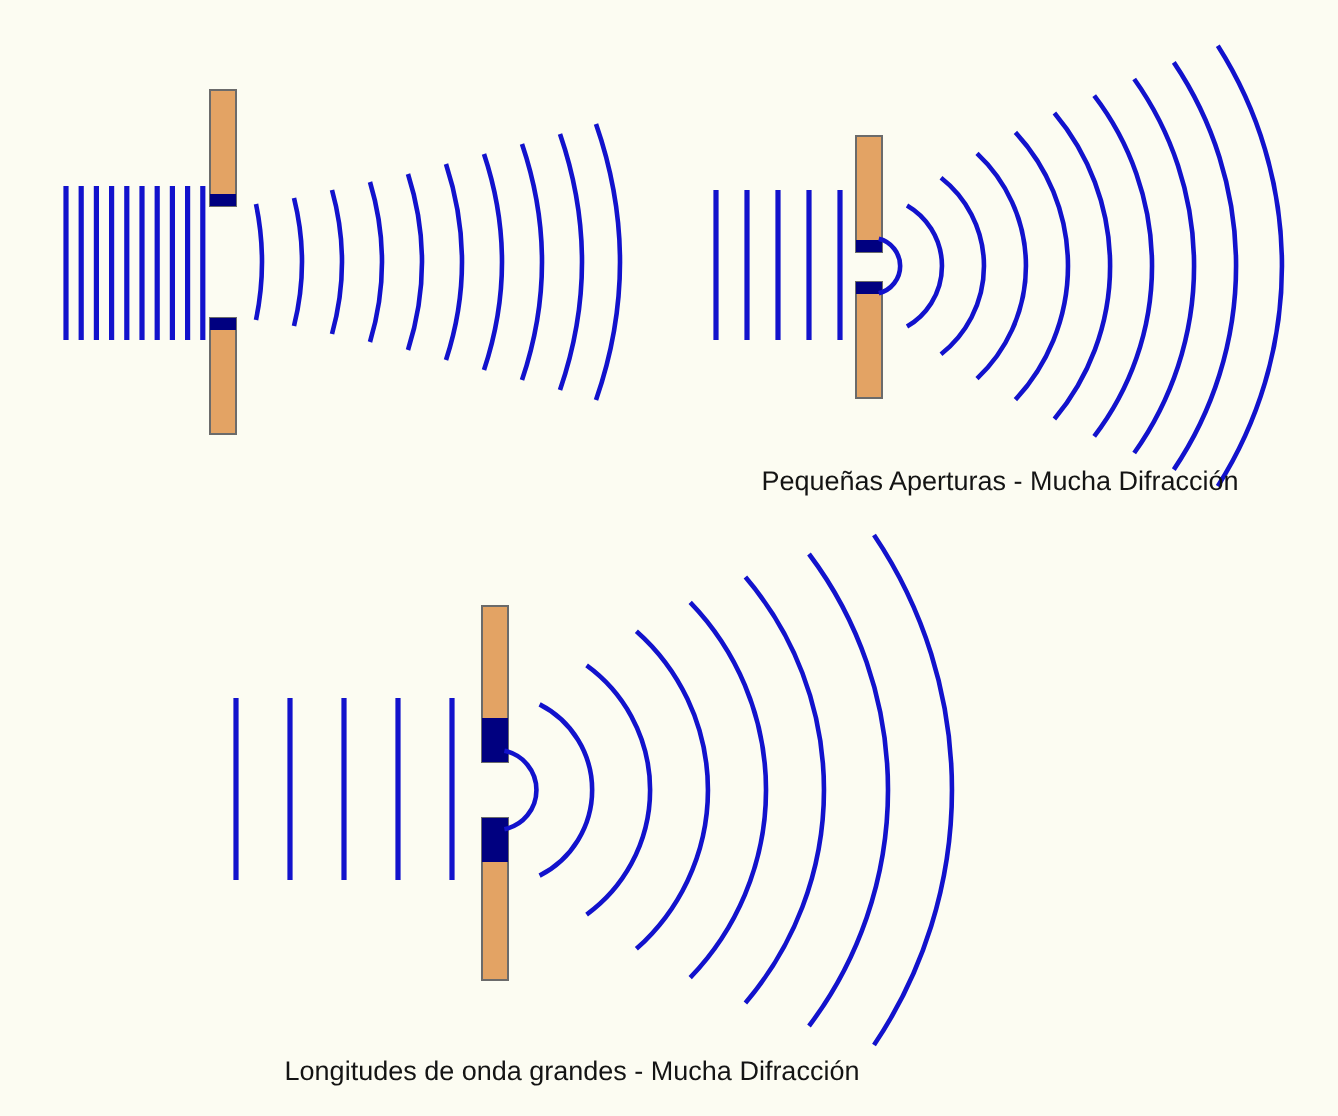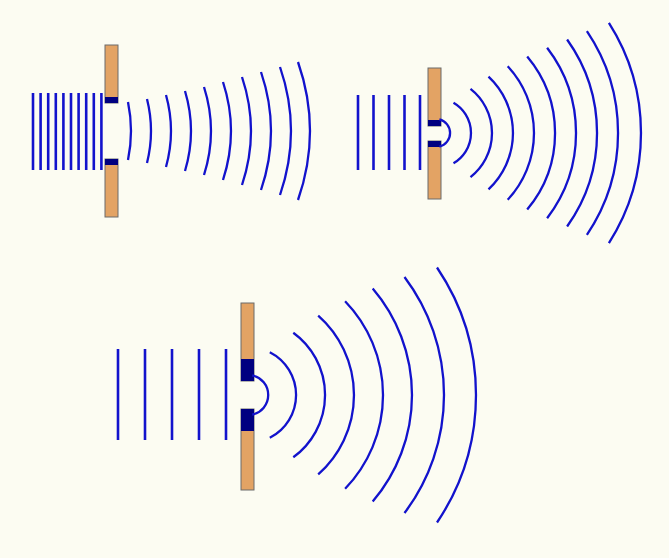--- a/index.html
+++ b/index.html
@@ -96,13 +96,15 @@
         <path d="M 252.2 375.4 A 20 20 0 0 1 252.2 414.6" fill="none" stroke="#1212CC" stroke-width="2.3"></path>
         <path d="M 269.8 352.2 A 48 48 0 0 1 269.8 437.8" fill="none" stroke="#1212CC" stroke-width="2.3"></path>
         <path d="M 293.3 332.7 A 77 77 0 0 1 293.3 457.3" fill="none" stroke="#1212CC" stroke-width="2.3"></path>
         <path d="M 318.2 315.6 A 106 106 0 0 1 318.2 474.4" fill="none" stroke="#1212CC" stroke-width="2.3"></path>
         <path d="M 345.1 301.2 A 135 135 0 0 1 345.1 488.8" fill="none" stroke="#1212CC" stroke-width="2.3"></path>
         <path d="M 372.7 288.5 A 164 164 0 0 1 372.7 501.5" fill="none" stroke="#1212CC" stroke-width="2.3"></path>
         <path d="M 404.5 277.0 A 196 196 0 0 1 404.5 513.0" fill="none" stroke="#1212CC" stroke-width="2.3"></path>
         <path d="M 437.0 267.5 A 228 228 0 0 1 437.0 522.5" fill="none" stroke="#1212CC" stroke-width="2.3"></path>
       </g>
     </svg>
+  <div class="caption cap2" style="color: rgb(20, 20, 20);">Pequeñas Aperturas - Mucha Difracción</div>
+  <div class="caption cap3" style="color: rgb(20, 20, 20);">Longitudes de onda grandes - Mucha Difracción</div>
 </div>
 
 </body></html>

